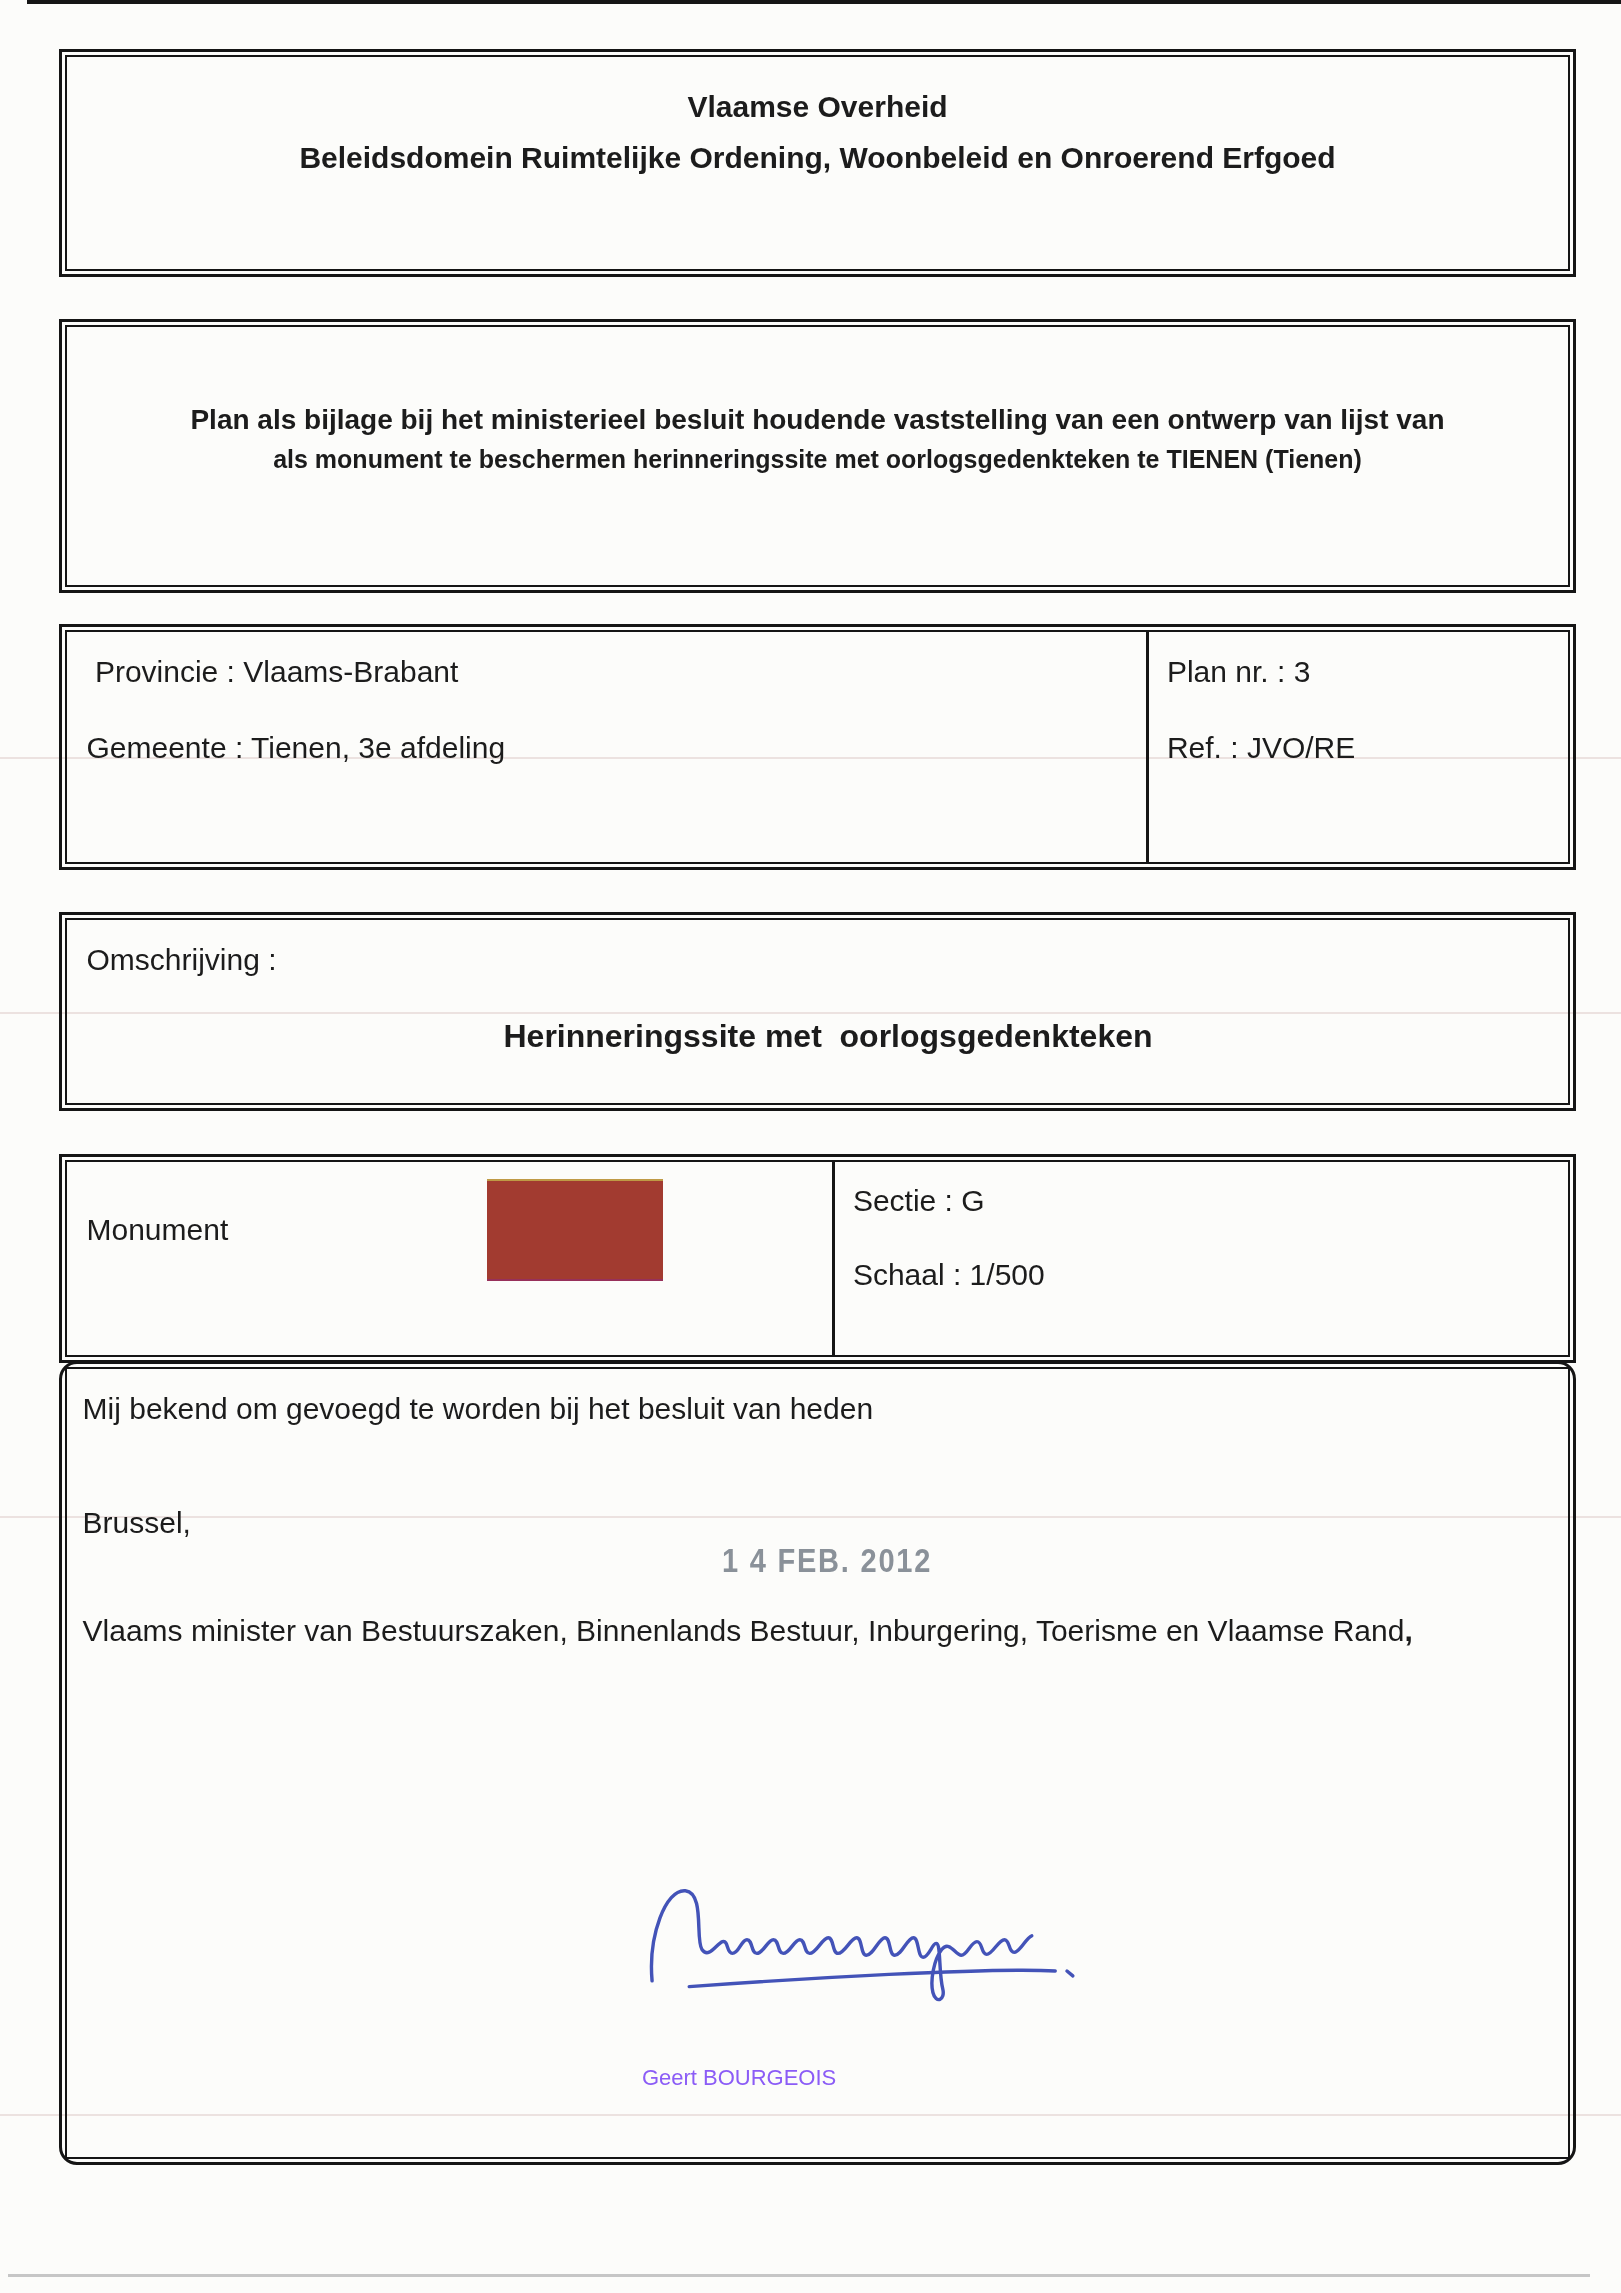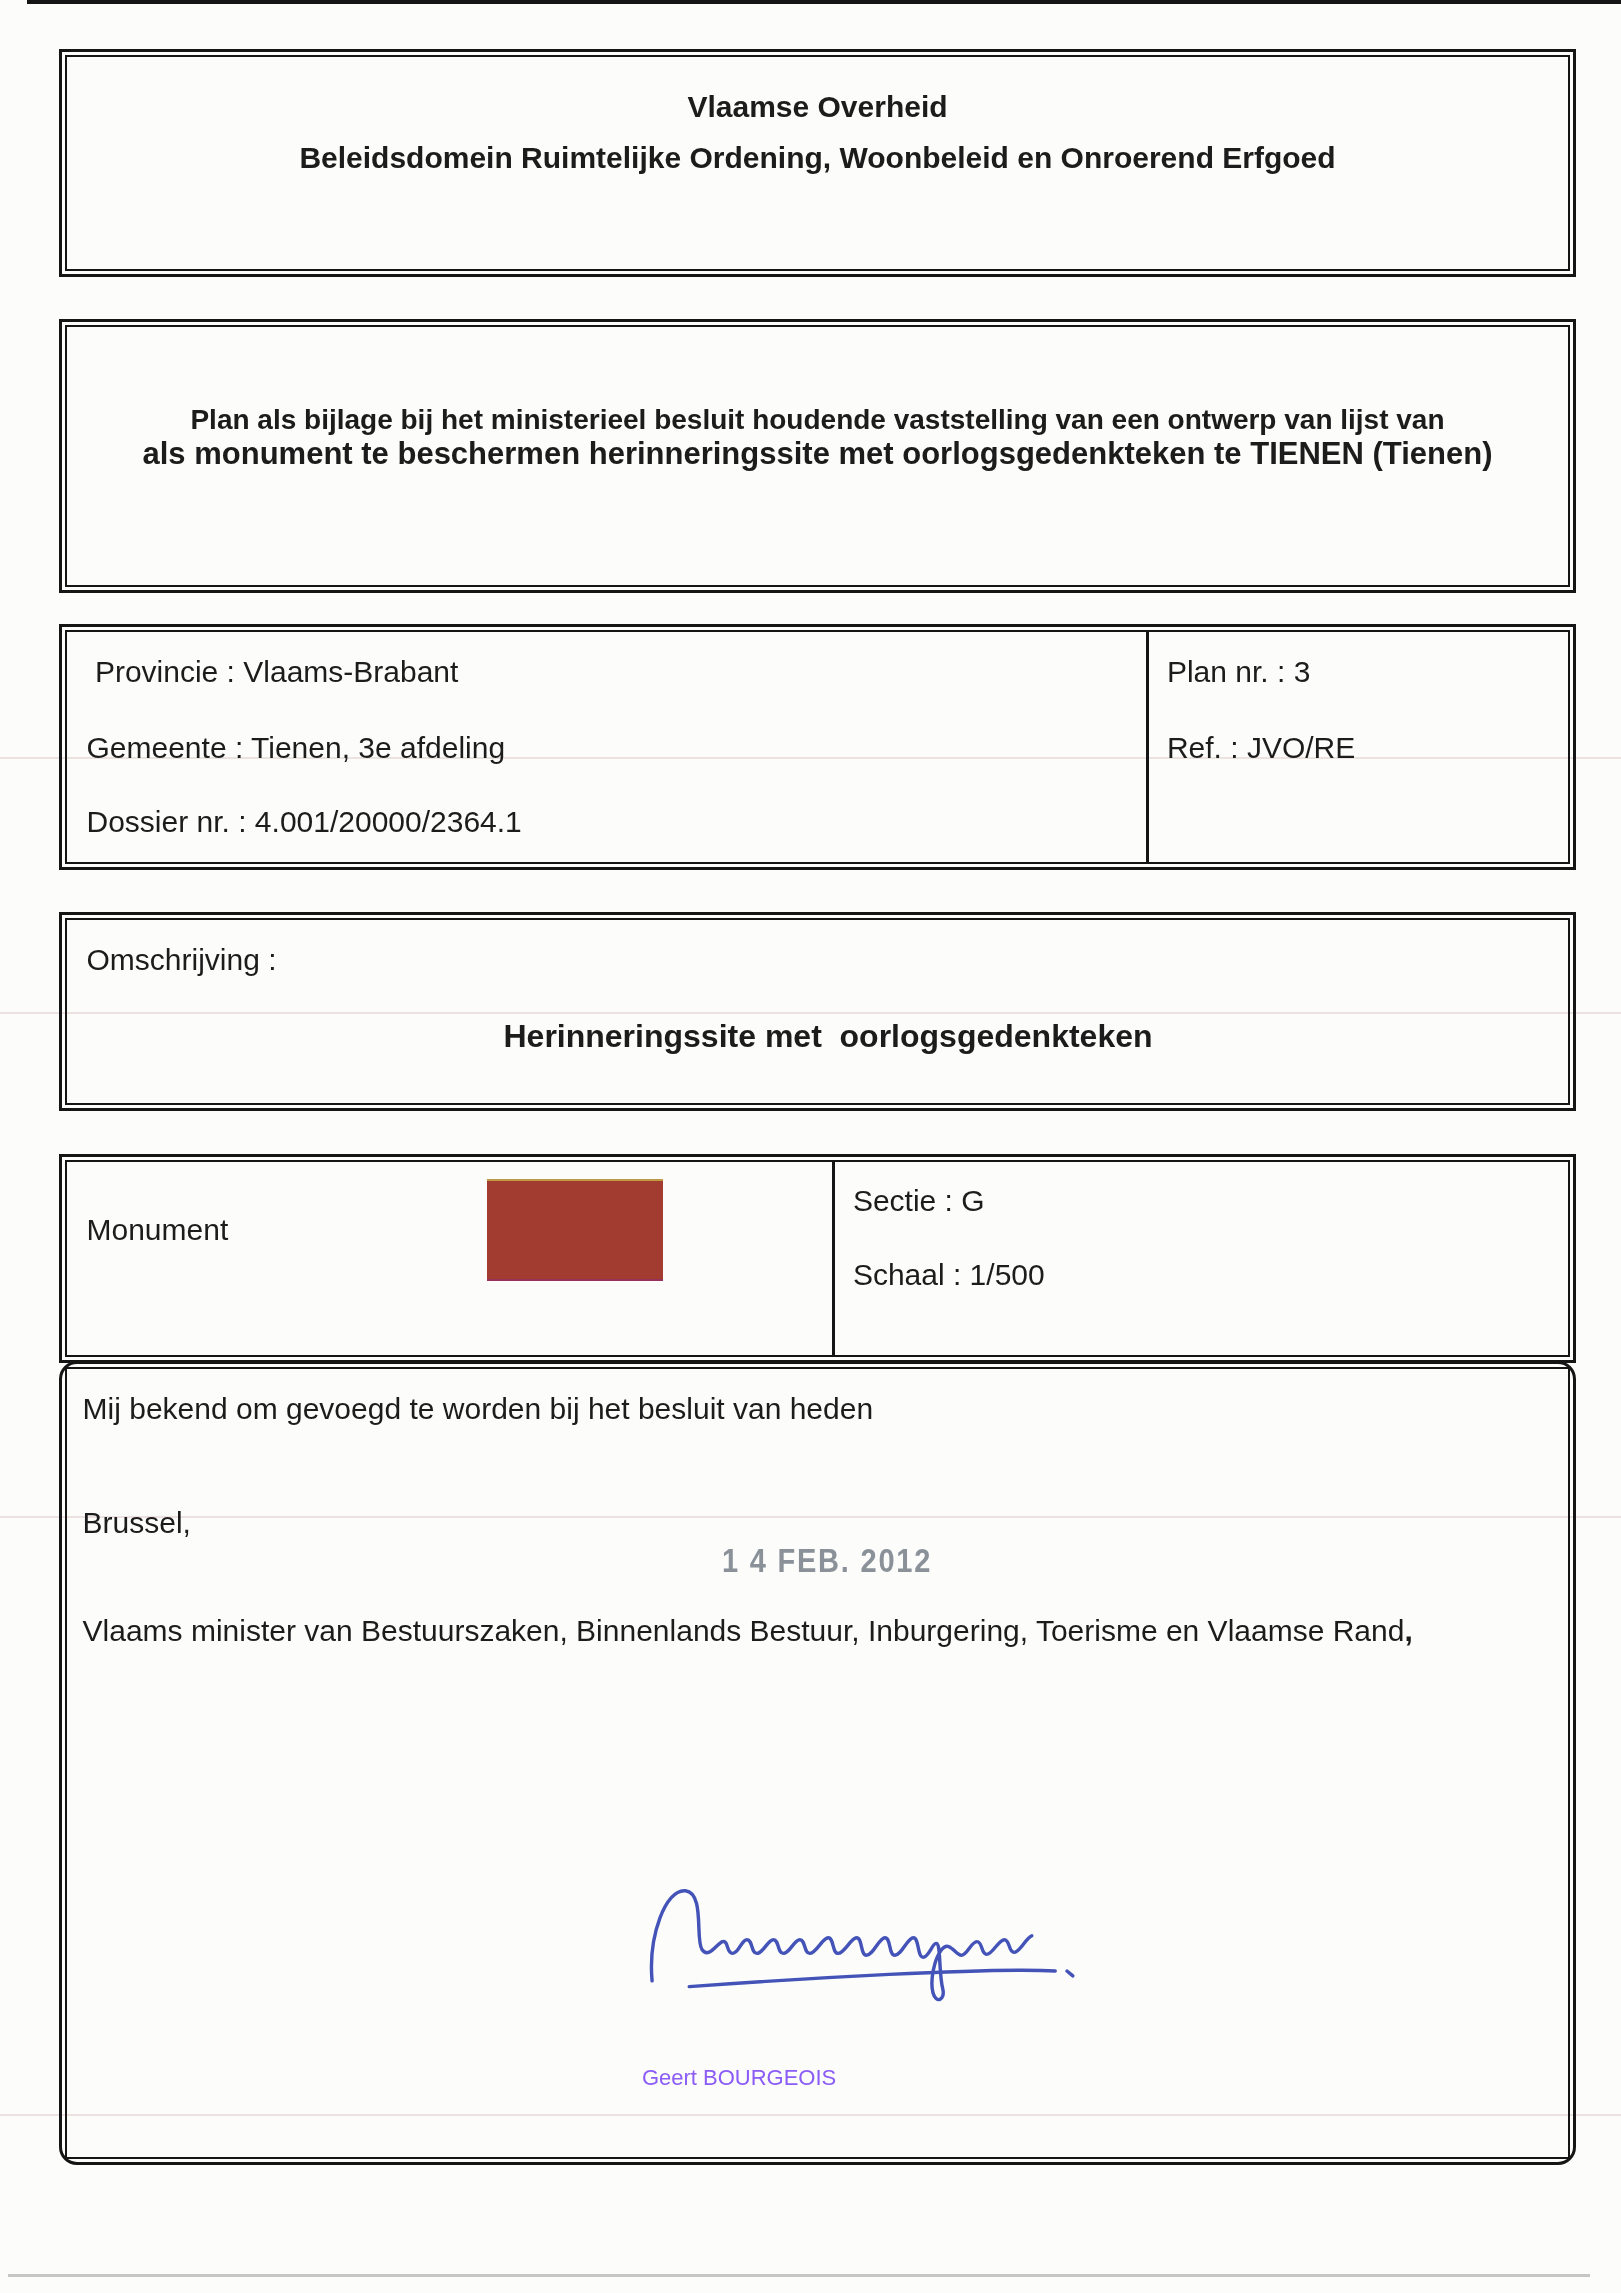--- a/index.html
+++ b/index.html
@@ -55,29 +55,28 @@
 <div class="box" id="box-header">
   <div class="box-inner">
     <div class="t bold center" style="top:82px">Beleidsdomein Ruimtelijke Ordening, Woonbeleid en Onroerend Erfgoed</div>
     <div class="t bold center" style="top:31px">Vlaamse Overheid</div>
   </div>
 </div>
 
 <div class="box" id="box-title">
   <div class="box-inner">
     <div class="t bold center" style="top:74px;font-size:28px">Plan als bijlage bij het ministerieel besluit houdende vaststelling van een ontwerp van lijst van</div>
-    <div class="t bold center" style="top:108px;font-size:31px">als monument te beschermen herinneringssite met oorlogsgedenkteken te TIENEN (Tienen)</div>
+    <div class="t bold center" style="top:114px;font-size:25px">als monument te beschermen herinneringssite met oorlogsgedenkteken te TIENEN (Tienen)</div>
   </div>
 </div>
 
 <div class="box" id="box-details">
   <div class="box-inner">
     <div class="t" style="left:28px;top:21.6px">Provincie : Vlaams-Brabant</div>
     <div class="t" style="left:19.6px;top:97px">Gemeente : Tienen, 3e afdeling</div>
-    <div class="t" style="left:19.6px;top:171px">Dossier nr. : 4.001/20000/2364.1</div>
     <div class="vdivider" style="left:1079px"></div>
     <div class="t" style="left:1100px;top:21.6px">Plan nr. : 3</div>
     <div class="t" style="left:1100px;top:97px">Ref. : JVO/RE</div>
   </div>
 </div>
 
 <div class="box" id="box-description">
   <div class="box-inner">
     <div class="t" style="left:19.6px;top:21.6px">Omschrijving :</div>
     <div class="t bold center pre" style="top:98px;font-size:32px">Herinneringssite met  oorlogsgedenkteken</div>

